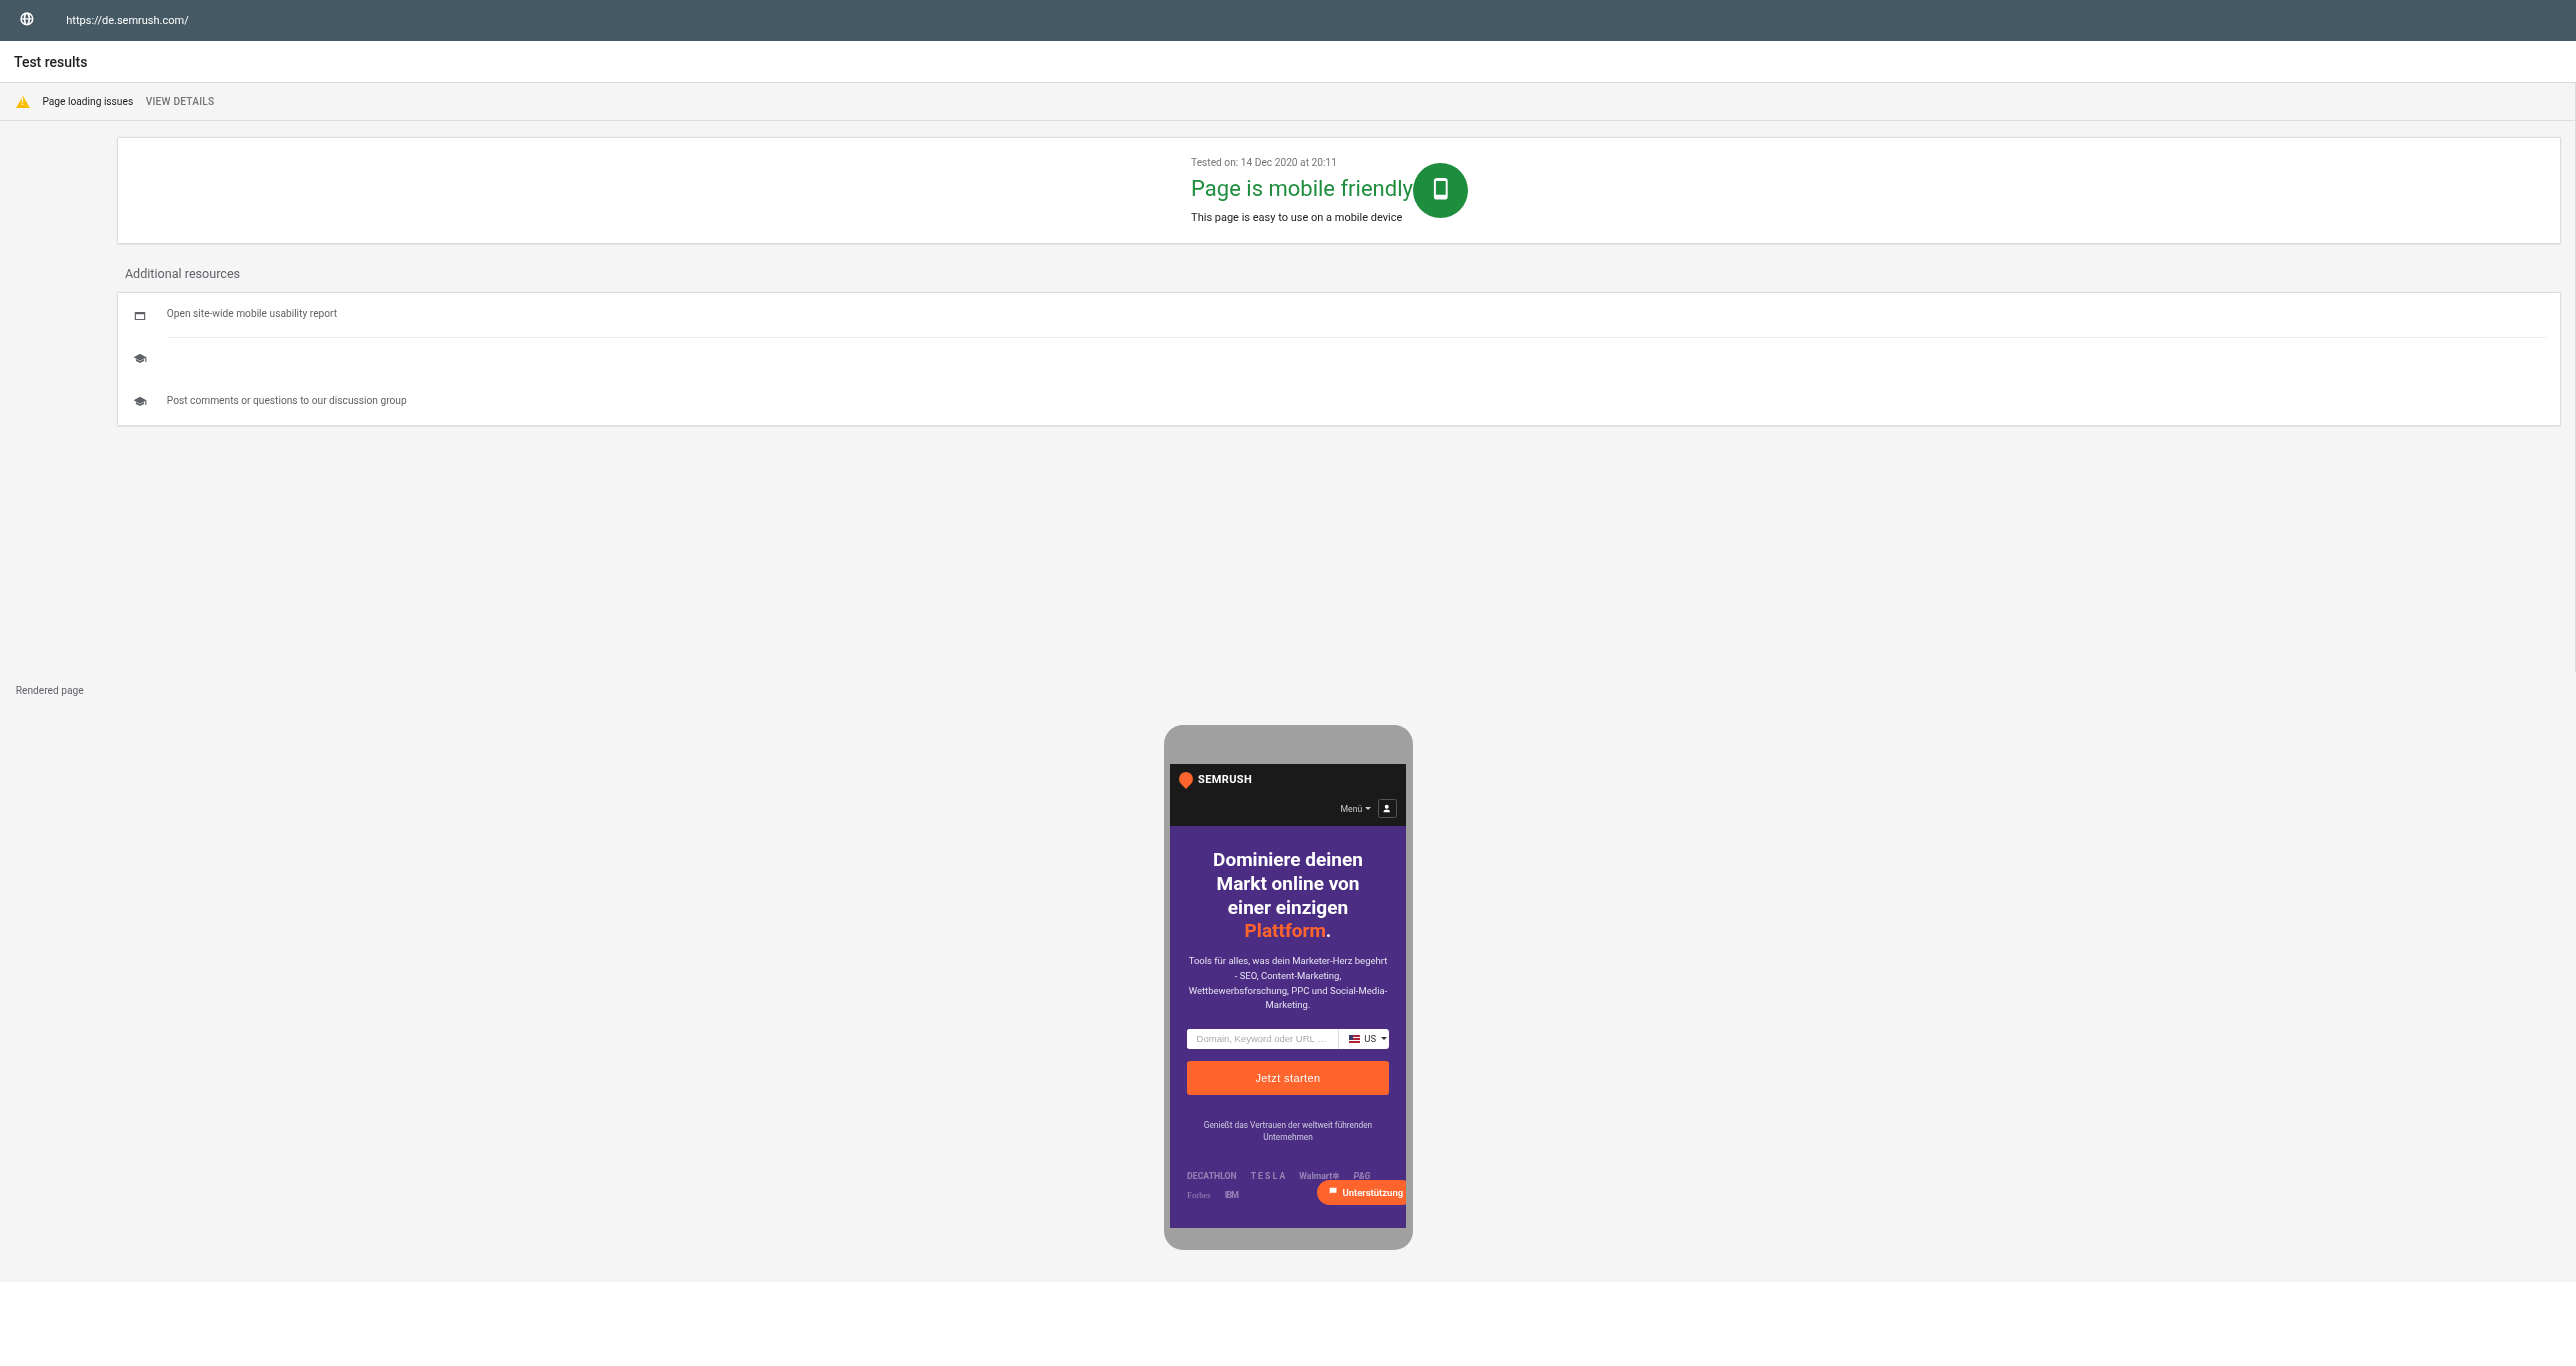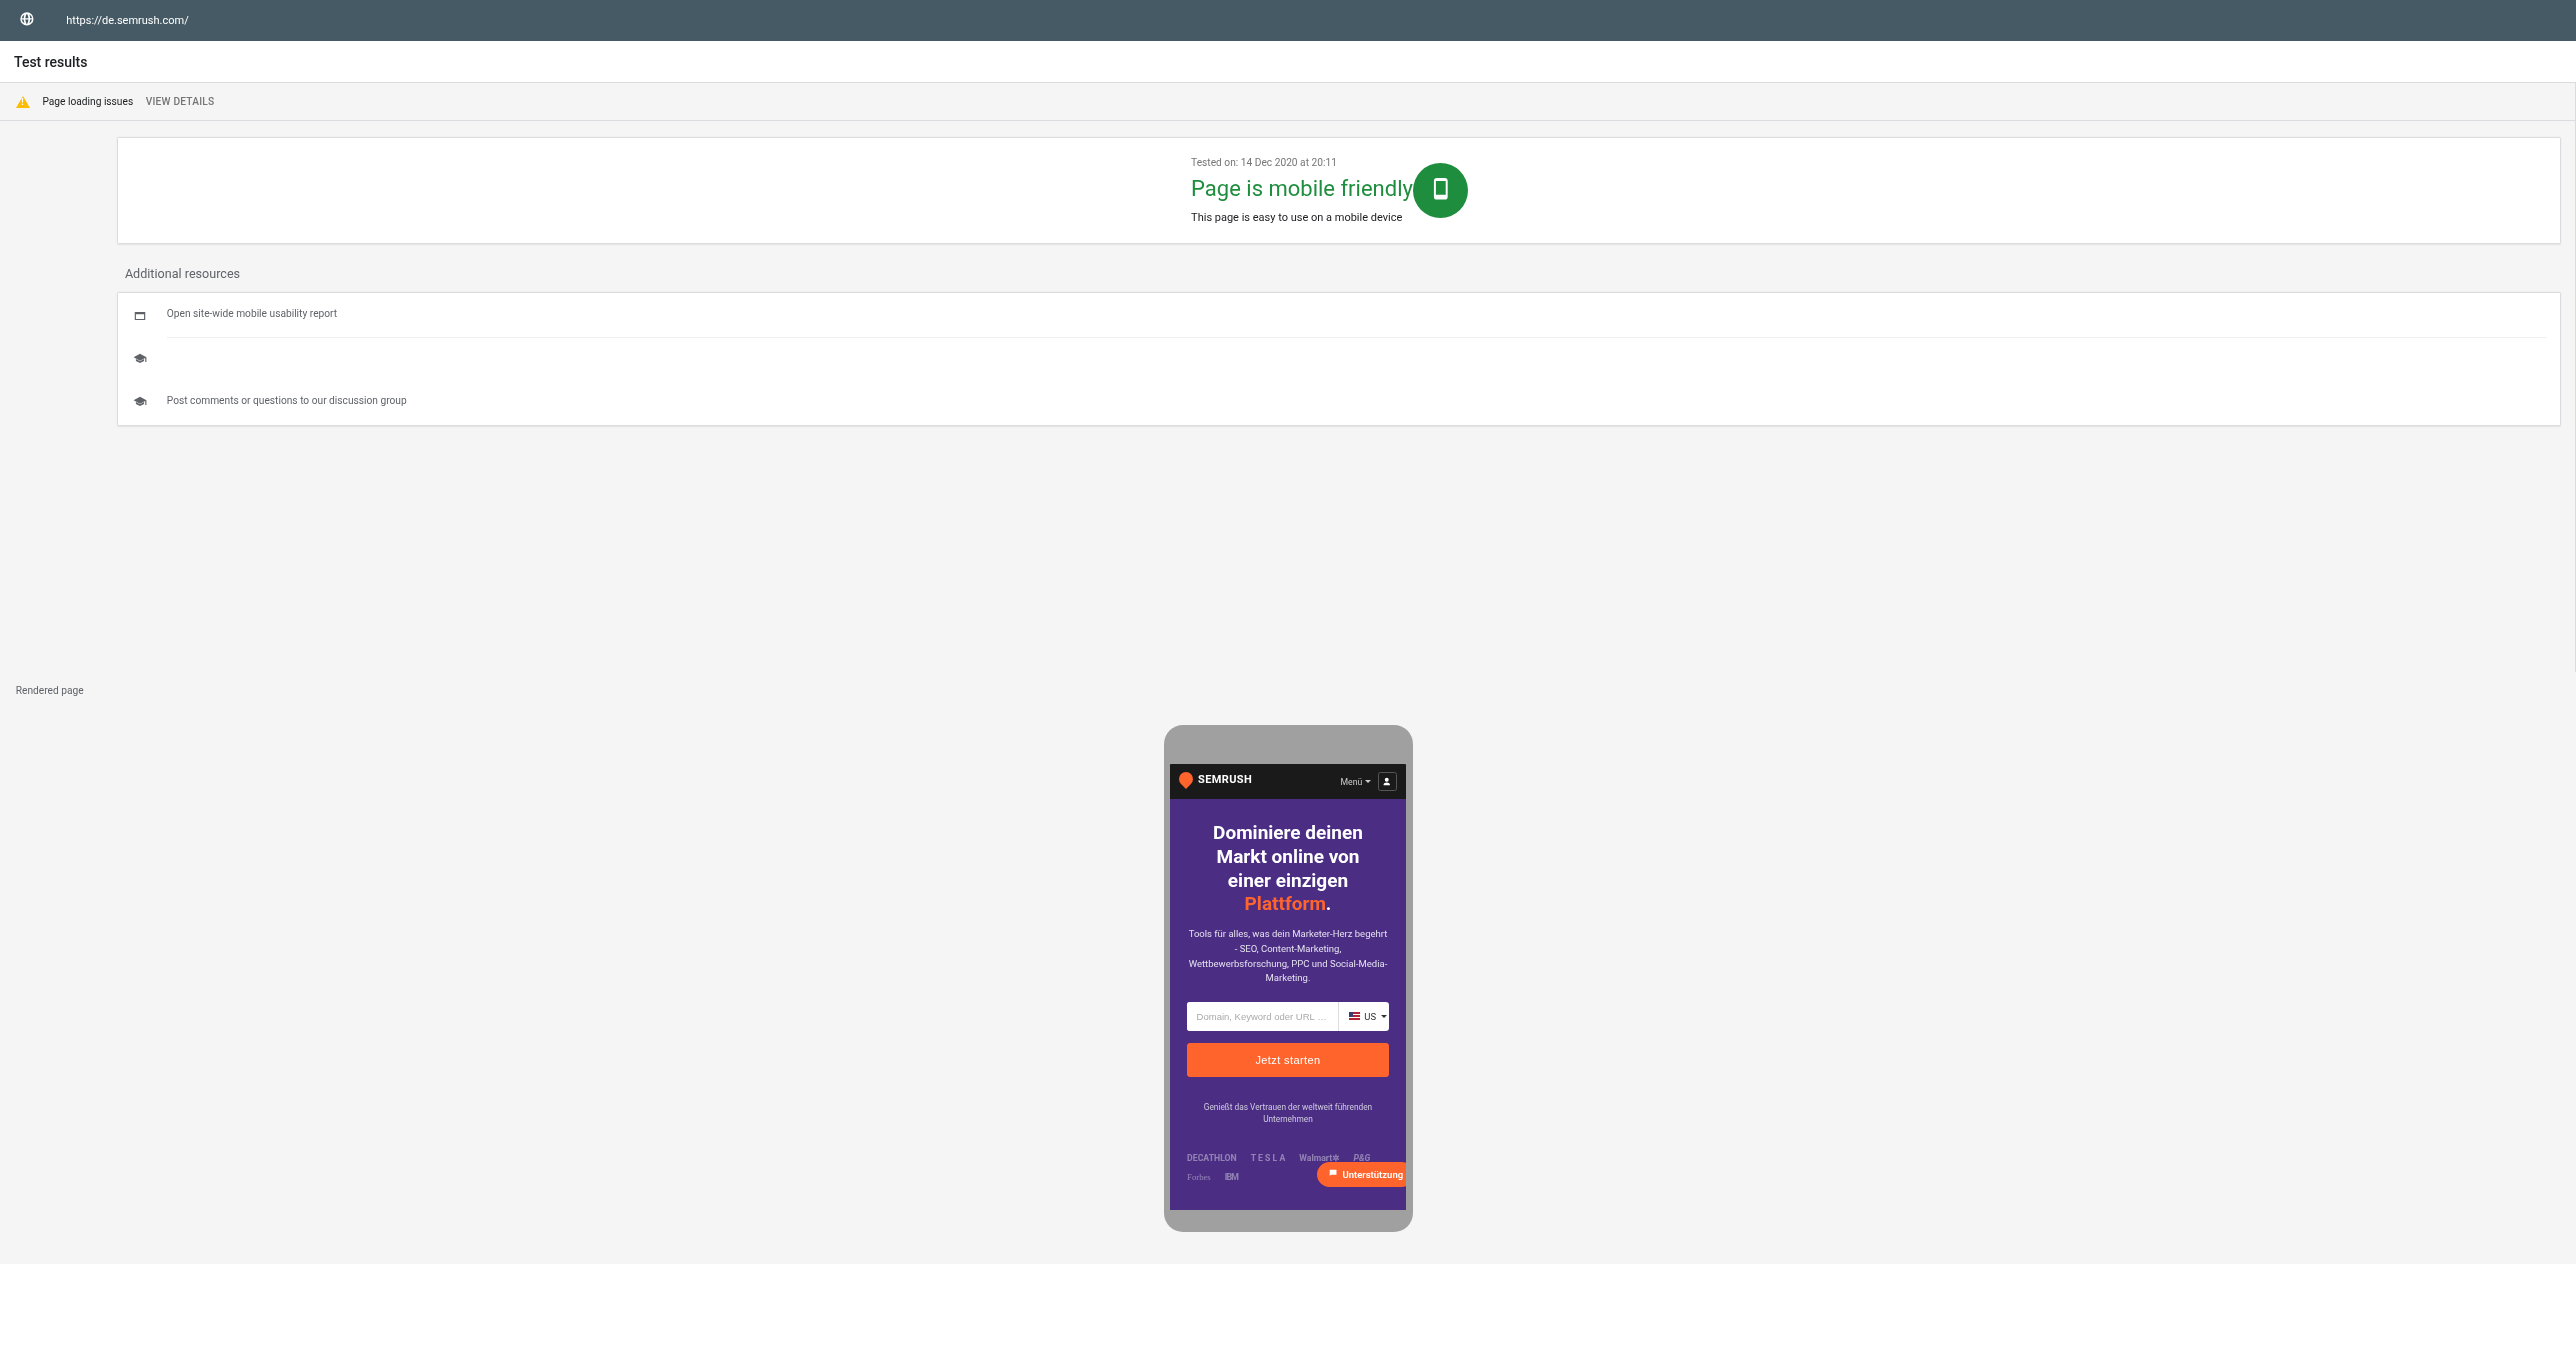--- a/index.html
+++ b/index.html
@@ -43,30 +43,30 @@
     .rendered-title { font-size: 10.2px; color: #5f6368; padding: 12.6px 15.8px; border-bottom: 0.8px solid transparent; }
     .right-content { display: flex; justify-content: center; padding: 15.8px 15.8px 31.5px; }
 
     .phone-frame { width: 249px; background: #a0a0a0; border-radius: 19px; padding: 39px 6.3px 22px; position: relative; }
     .phone-screen { background: #000; border-radius: 1.6px; overflow: hidden; }
 
     .semrush-header { background: #1a1a1a; display: flex; align-items: flex-start; justify-content: space-between; padding: 7.9px 9.5px; }
     .semrush-logo { display: flex; align-items: center; gap: 4.7px; }
     .logo-fire { width: 14px; height: 14px; background: #ff642d; border-radius: 50% 50% 50% 0; transform: rotate(-45deg); }
     .logo-text { color: #fff; font-weight: 700; font-size: 11px; letter-spacing: 0.4px; }
-    .menu-group { display: flex; align-items: center; gap: 6.3px; }
+    .menu-group { display: flex; align-items: center; gap: 6.3px; margin-top: 27px; }
     .menu-label { color: #ccc; font-size: 8.7px; display:flex; align-items:center; gap:3.2px; }
     .user-btn { width: 19px; height: 19px; border: 0.8px solid #555; border-radius: 2.4px; display: flex; align-items: center; justify-content: center; }
     .user-btn svg { fill: #fff; }
 
     .semrush-hero { background: #4b2e83; padding: 22px 17.3px 28px; text-align: center; color: #fff; position: relative; }
     .hero-title { font-size: 19px; font-weight: 700; line-height: 1.25; }
     .hero-title .accent { color: #ff642d; }
     .hero-sub { font-size: 9.5px; line-height: 1.55; margin-top: 11px; color: #e5e0f0; }
-    .search-group { margin-top: 15.8px; display: flex; background: #fff; border-radius: 3.2px; overflow: hidden; height: 29px; }
+    .search-group { margin-top: 15.8px; display: flex; background: #fff; border-radius: 3.2px; overflow: hidden; height: 20px; }
     .search-input { flex: 1; border: none; padding: 0 9.5px; font-size: 9.5px; color: #333; outline: none; }
     .search-input::placeholder { color: #aaa; }
     .locale-sel { display: flex; align-items: center; gap: 4.7px; padding: 0 9.5px; border-left: 0.8px solid #ddd; font-size: 9.5px; color: #333; }
     .flag-us { width: 11px; height: 7.9px; background: linear-gradient(#b22234 20%, #fff 20% 40%, #b22234 40% 60%, #fff 60% 80%, #b22234 80%); position: relative; }
     .flag-us::before { content:""; position:absolute; top:0; left:0; width:4.7px; height:4.7px; background:#3c3b6e; }
     .cta-btn { margin-top: 12.6px; background: #ff642d; color: #fff; border: none; width: 100%; padding: 11px 0; border-radius: 3.2px; font-size: 11px; letter-spacing: 0.4px; cursor: pointer; }
     .trust-text { font-size: 8.3px; margin-top: 23.6px; color: #d0cbe0; line-height: 1.5; }
     .brands { display: flex; flex-wrap: wrap; justify-content: flex-start; gap: 9.5px 14px; margin-top: 27px; color: rgba(255,255,255,0.4); font-size: 8.7px; font-weight: 700; }
     .brands span { white-space: nowrap; }
     .brands .forbes { font-family: Georgia, serif; font-weight: 400; }

